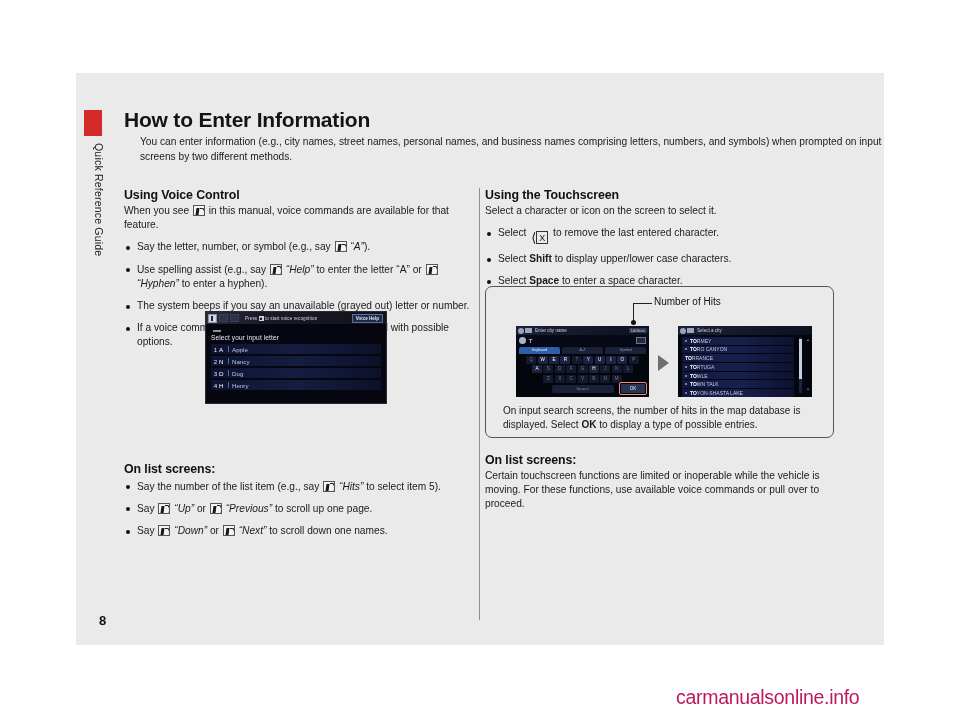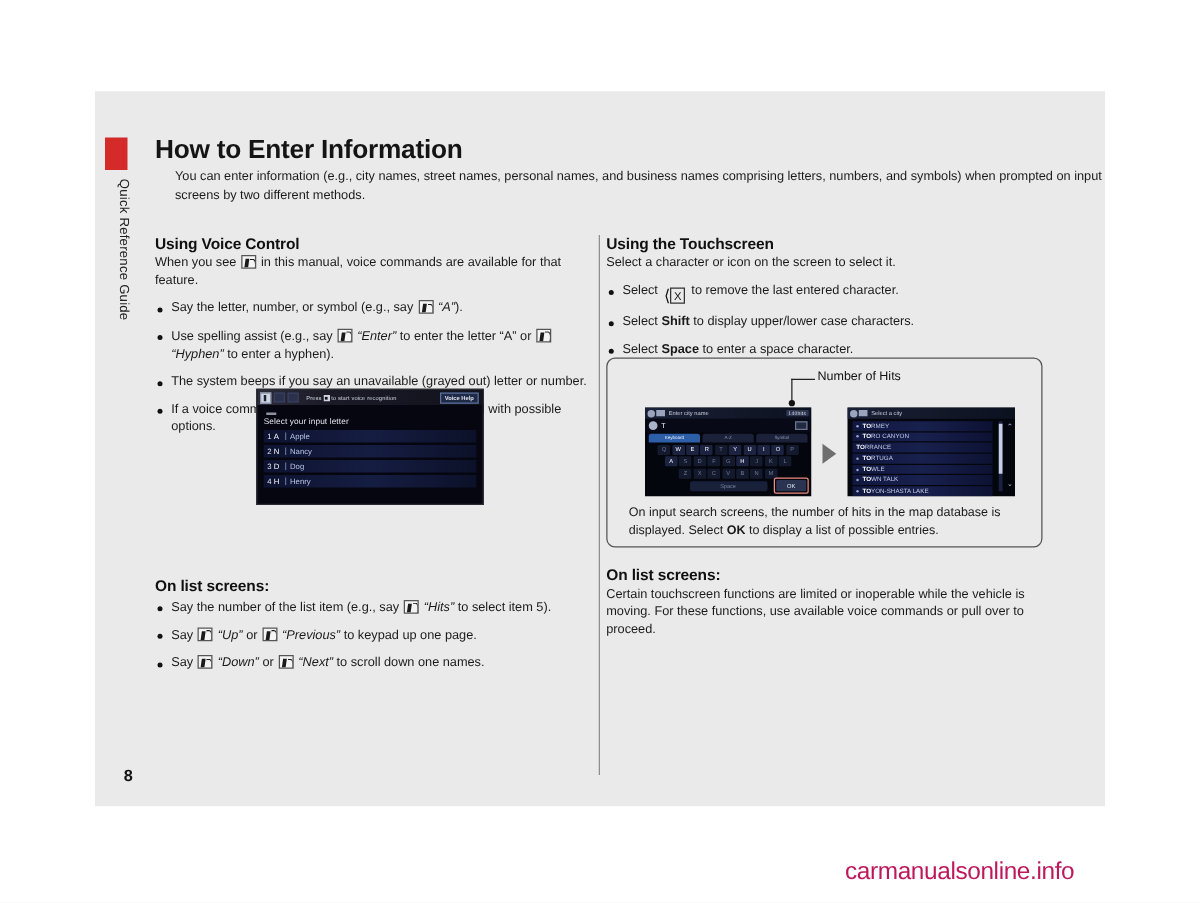--- a/index.html
+++ b/index.html
@@ -514,21 +514,21 @@
 
     <ul class="bul">
       <li>
         <span>Say the letter, number, or symbol (e.g., say</span>
         <span class="voice-ico"></span>
         <span class="it">“A”</span><span>).</span>
       </li>
       <li>
         <span>Use spelling assist (e.g., say</span>
         <span class="voice-ico"></span>
-        <span class="it">“Enter”</span>
+        <span class="it">“Help”</span>
         <span>to enter the letter “A” or</span>
         <span class="voice-ico"></span>
         <span class="it">“Hyphen”</span>
         <span>to enter a hyphen).</span>
       </li>
       <li>The system beeps if you say an unavailable (grayed out) letter or number.</li>
       <li>If a voice command is not recognized, a list is displayed with possible options.</li>
     </ul>
 
     <div style="height:104px"></div>
@@ -541,21 +541,21 @@
         <span class="it">“Hits”</span>
         <span>to select item 5).</span>
       </li>
       <li>
         <span>Say</span>
         <span class="voice-ico"></span>
         <span class="it">“Up”</span>
         <span>or</span>
         <span class="voice-ico"></span>
         <span class="it">“Previous”</span>
-        <span>to keypad up one page.</span>
+        <span>to scroll up one page.</span>
       </li>
       <li>
         <span>Say</span>
         <span class="voice-ico"></span>
         <span class="it">“Down”</span>
         <span>or</span>
         <span class="voice-ico"></span>
         <span class="it">“Next”</span>
         <span>to scroll down one names.</span>
       </li>
@@ -743,21 +743,21 @@
             <span class="dot"></span>
             <span class="hl">TO</span>
             <span>YON-SHASTA LAKE</span>
           </div>
       </div>
     </div>
 
     <div class="ill-caption">
       <span>On input search screens, the number of hits in the map database is displayed. Select</span>
       <span class="bd">OK</span>
-      <span>to display a list of possible entries.</span>
+      <span>to display a type of possible entries.</span>
     </div>
   </div>
 
   <div class="rc-bottom">
     <h2 class="sec">On list screens:</h2>
     <p class="body">Certain touchscreen functions are limited or inoperable while the vehicle is moving. For these functions, use available voice commands or pull over to proceed.</p>
   </div>
 
   <div class="pageno">8</div>
 </div>

